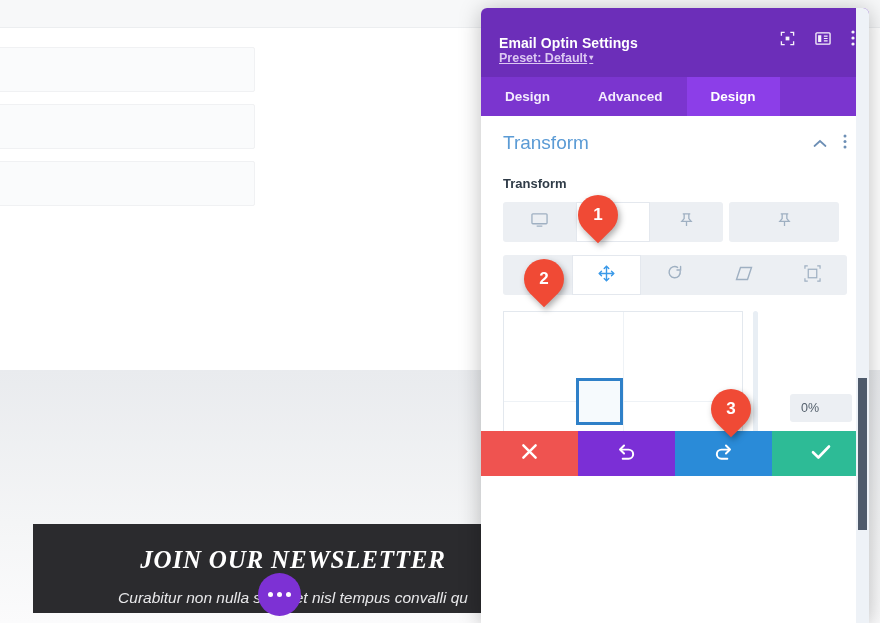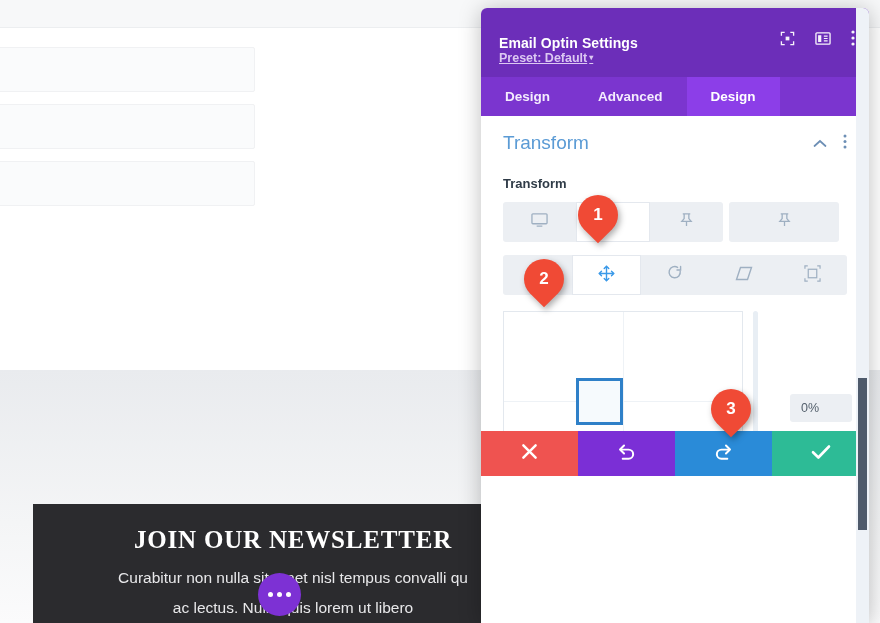--- a/index.html
+++ b/index.html
@@ -25,24 +25,25 @@
     background: #fafbfc; border: 1px solid #f0f1f3; border-radius: 2px;
   }
   .pb1 { top: 47px; height: 45px; }
   .pb2 { top: 104px; height: 45px; }
   .pb3 { top: 161px; height: 45px; }
   .page-greyzone {
     position: absolute; left: 0; top: 370px; width: 100%; height: 253px;
     background: linear-gradient(180deg,#e9ebee 0%, #f4f5f6 60%, #fbfbfc 100%);
   }
   .newsletter {
-    position: absolute; left: 33px; top: 504px; width: 520px; height: 120px;
+    position: absolute; left: 33px; top: 524px; width: 520px; height: 89px;
     background: #2b2b2e;
     text-align: center;
     overflow: hidden;
+    font-style: italic;
   }
   .newsletter h2 {
     font-family: "Liberation Serif", serif;
     color: #ffffff;
     font-size: 25px;
     font-weight: 700;
     letter-spacing: 0.8px;
     margin-top: 22px;
   }
   .newsletter p {

